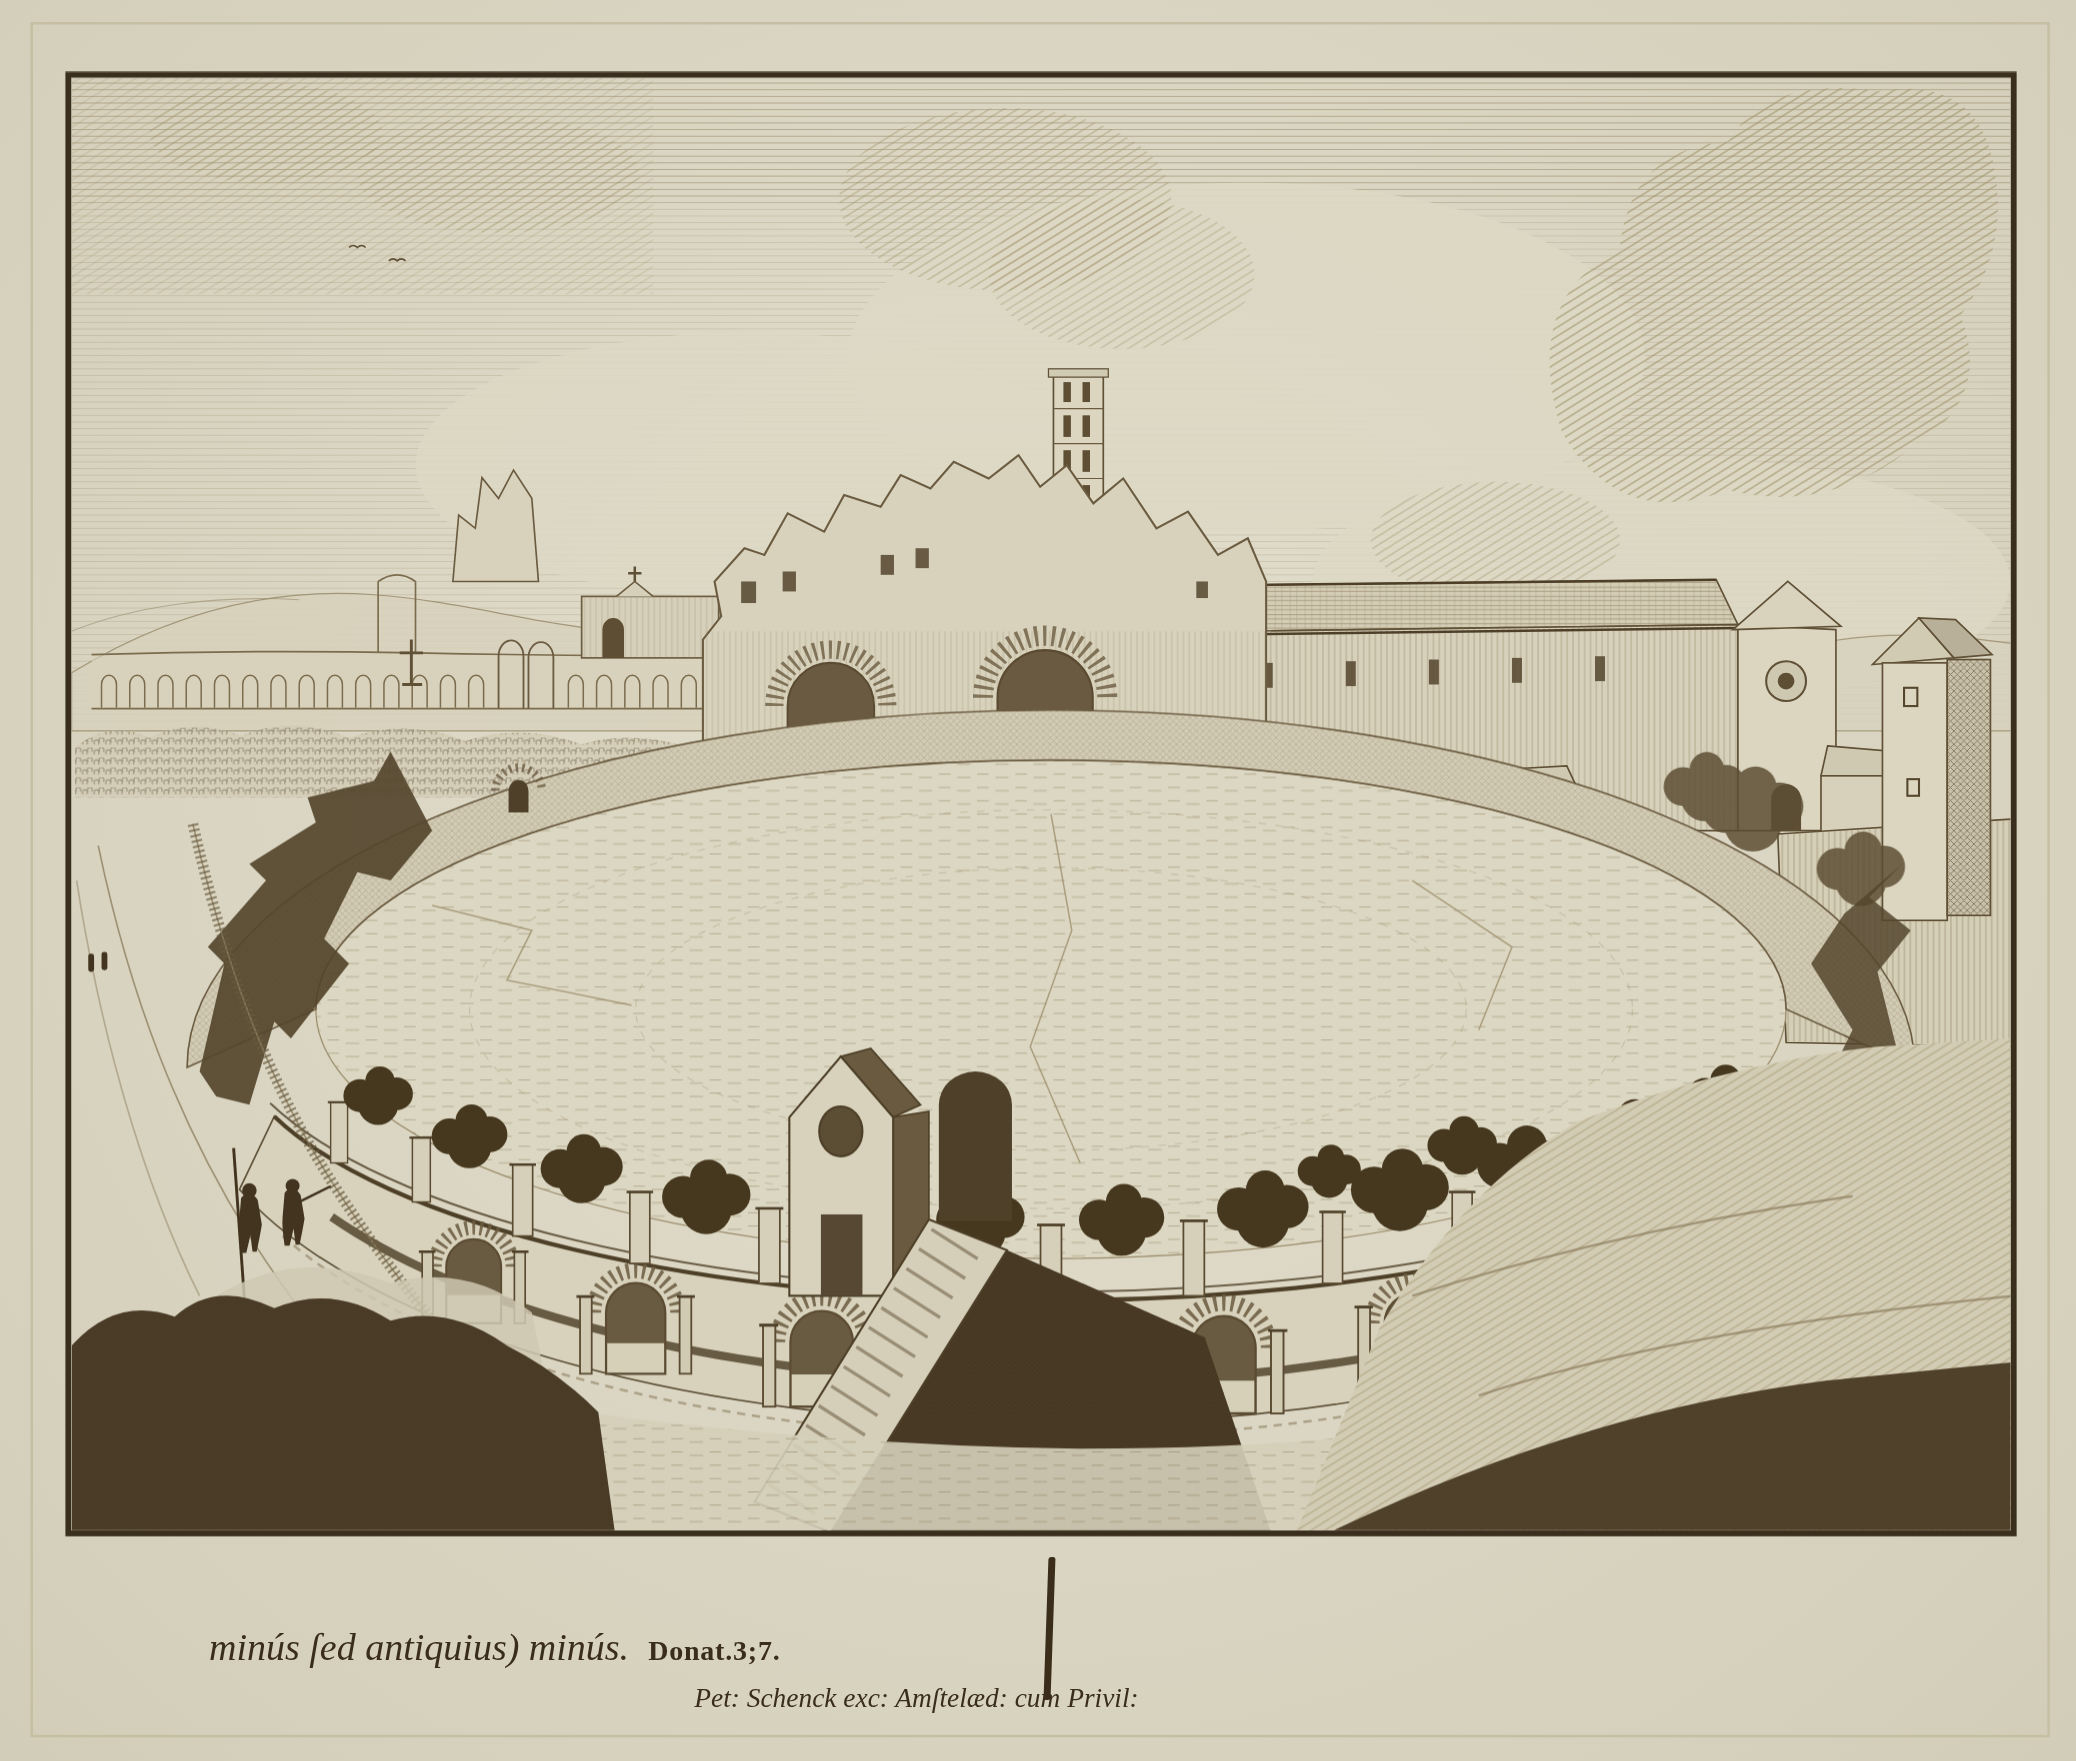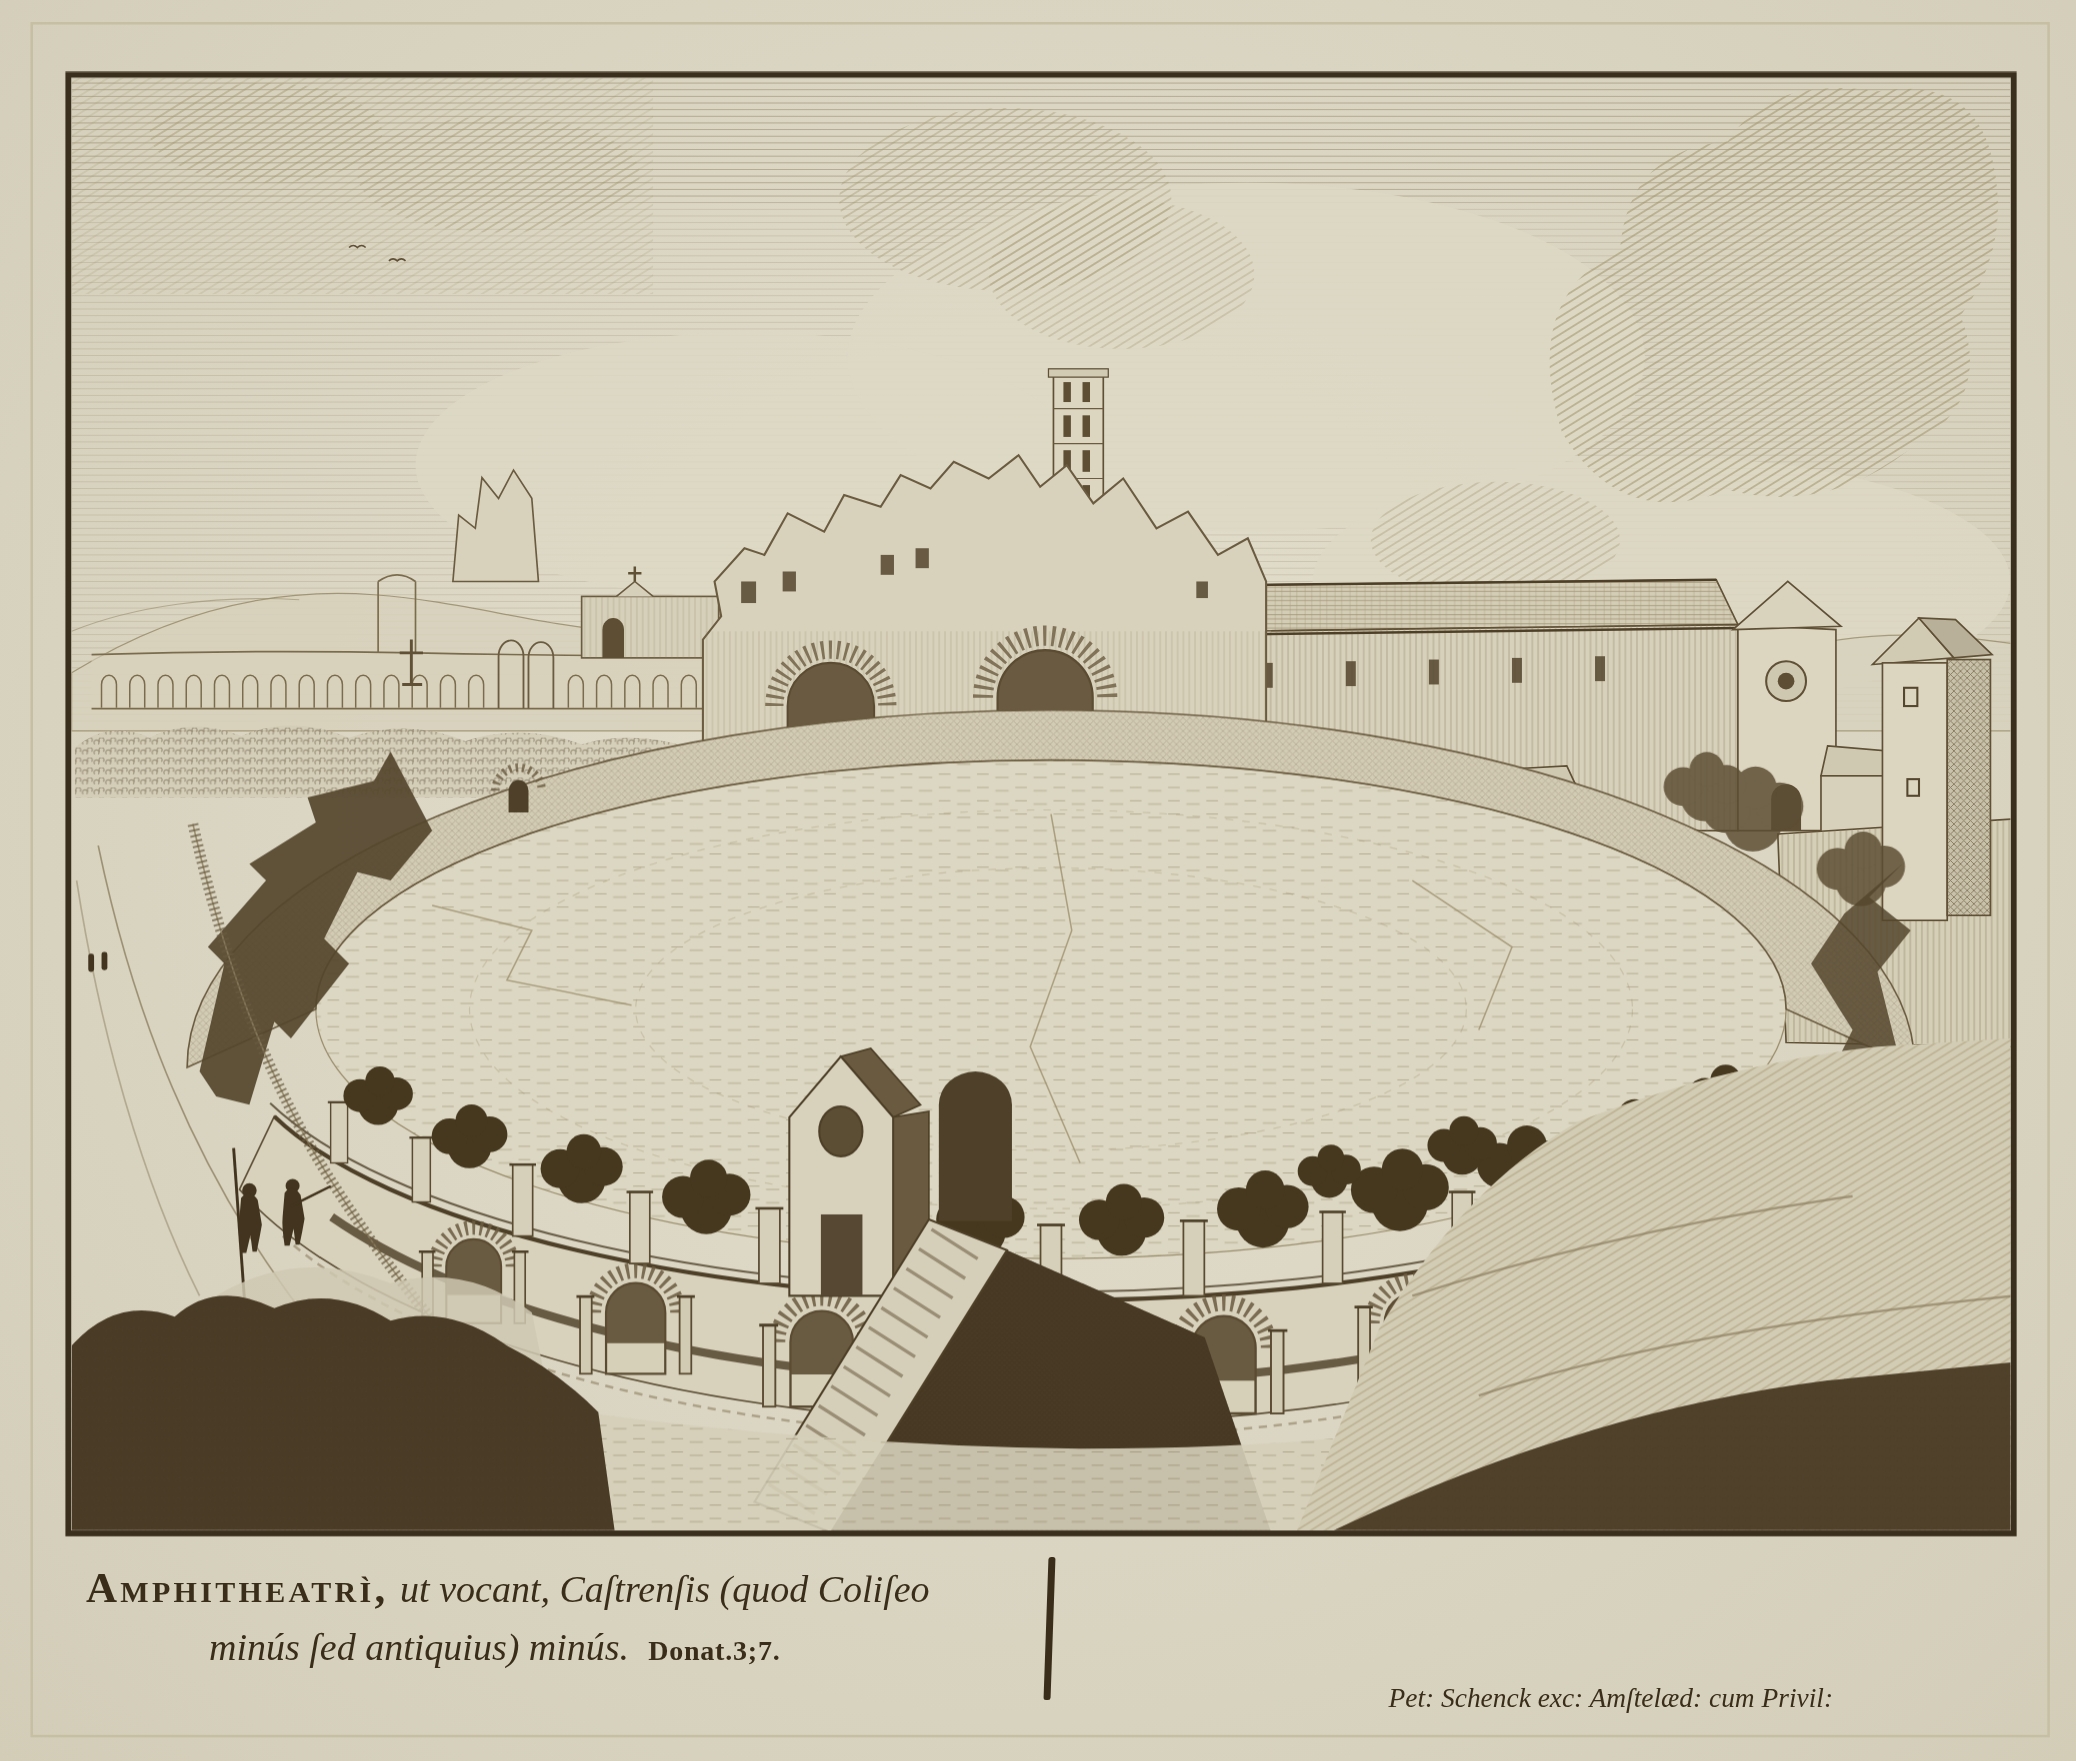--- a/index.html
+++ b/index.html
@@ -14,21 +14,21 @@
   .lat1{left:86px;top:1563px;font-size:38px;font-style:italic;}
   .lat1 .lead{font-style:normal;font-variant:small-caps;font-size:43px;
               letter-spacing:3.3px;font-weight:600;margin-right:11.6px;}
   .lat2{left:209px;top:1625px;font-size:38px;font-style:italic;}
   .lat2 .ref{font-style:normal;font-size:28px;font-weight:600;letter-spacing:0.8px;margin-left:19px;}
   .divider{position:absolute;left:1046px;top:1557px;width:6.6px;height:143px;
            background:#3a2e1a;transform:skewX(-2deg);border-radius:2.5px;}
   .dut1{left:1098px;top:1560px;font-size:38px;font-style:italic;}
   .dut1 .hl{font-style:normal;font-weight:700;font-size:37px;letter-spacing:0.8px;margin:0 8.3px;}
   .dut2{left:1289px;top:1622px;font-size:38px;font-style:italic;}
-  .pub{left:0;top:1683px;width:1833px;text-align:right;font-size:27.4px;font-style:italic;}
+  .pub{left:0;top:1683px;width:1833px;text-align:center;font-size:27.4px;font-style:italic;}
 </style>
 </head>
 <body>
 
 <div class="page">
 
 <svg width="2077" height="1761" viewBox="0 0 2500 2120">
   <defs>
     <pattern id="pSky" width="8" height="8" patternUnits="userSpaceOnUse">
       <path d="M0 4 H8" stroke="#9a8d6e" stroke-width="1"></path>
@@ -378,23 +378,20 @@
           <path d="M86,1620 Q140,1560 210,1585 Q260,1540 330,1575 Q400,1545 470,1590 Q540,1570 610,1620 Q670,1650 720,1700 L740,1845 L86,1845 Z" fill="url(#pFol)" opacity="0.4"></path>
         </g>
       </g>
 
     </g>
 
     <rect x="82" y="90" width="2342" height="1756" fill="none" stroke="#3a2e1d" stroke-width="7"></rect>
   </g>
 </svg>
 
-<div class="cap lat1">
-  <span class="lead">Amphitheatrì,</span><span>ut vocant, Caſtrenſis (quod Coliſeo</span>
-</div>
 <div class="cap lat2">
   <span>minús ſed antiquius) minús.</span><span class="ref">Donat.3;7.</span>
 </div>
 <div class="divider"></div>
 <div class="cap pub">Pet: Schenck exc: Amſtelæd: cum Privil:</div>
 
 </div>
 
 
 </body></html>

